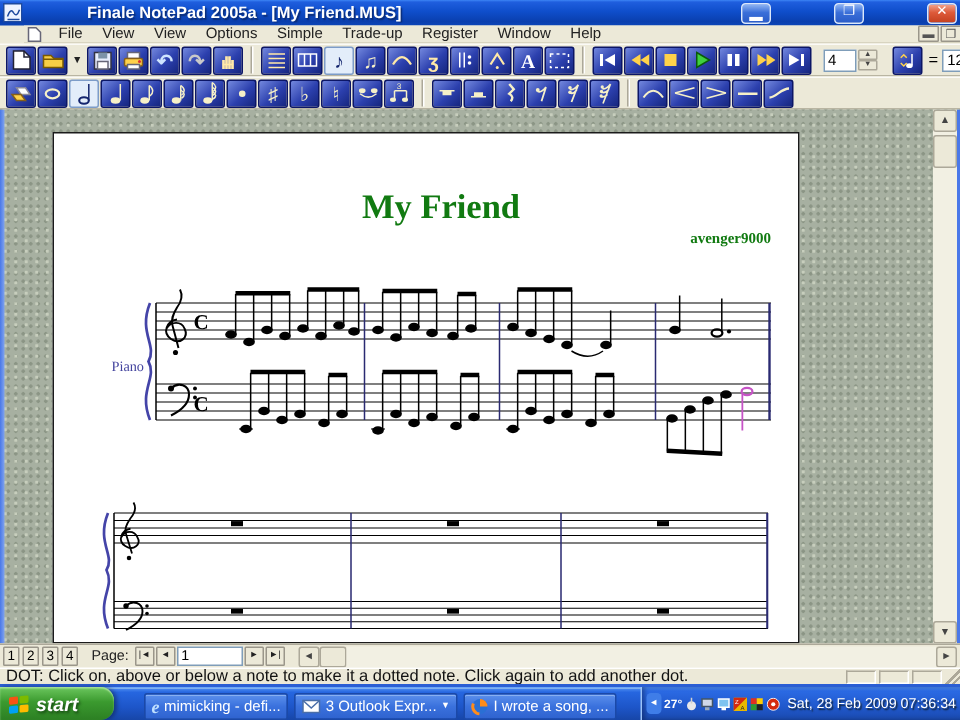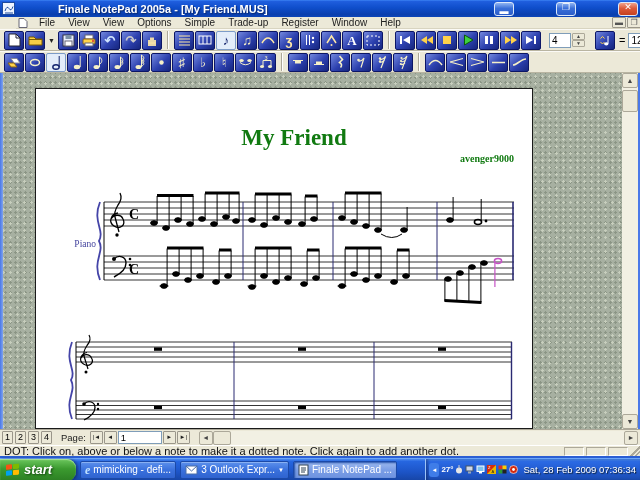--- a/index.html
+++ b/index.html
@@ -95,21 +95,21 @@
   .spanels{position:absolute;right:12px;top:1px;display:flex;}
   .spanel{width:20px;height:9px;border:1px solid #aca899;border-right-color:#fff;
     border-bottom-color:#fff;margin-left:2px;}
   .grip{position:absolute;right:0;top:0;width:11px;height:11px;
     background:linear-gradient(135deg,transparent 50%,#aca899 50%,#aca899 60%,transparent 60%,transparent 70%,#aca899 70%,#aca899 80%,transparent 80%);}
   .winborder-bottom{position:absolute;left:0;top:456px;width:640px;height:2px;background:#2a5ed4;}
 
   
   .taskbar{position:absolute;left:0;top:458px;width:640px;height:22px;
     background:linear-gradient(180deg,#4a8af0 0%,#2666e0 12%,#1d55c8 60%,#1746a8 100%);
-    border-top:1px solid #6ba6f7;display:flex;align-items:center;}
+    border-top:1px solid #6ba6f7;display:flex;align-items:flex-end;gap:16px;}
   .startbtn{height:22px;width:76px;flex:none;border-radius:0 9px 9px 0;
     background:linear-gradient(180deg,#6cc75e 0%,#3b9a2f 45%,#2c7f23 100%);
     box-shadow:inset 0 1px 1px #a8e29a, 2px 0 3px rgba(0,0,0,.35);
     display:flex;align-items:center;padding-left:5px;color:#fff;font-weight:bold;
     font-style:italic;font-size:13px;text-shadow:1px 1px 2px #144510;}
   .startbtn .flag{margin-right:4px;display:flex;}
   .task{height:18px;margin-left:4px;flex:none;border:1px solid #1b49a8;border-radius:2px;
     background:linear-gradient(180deg,#5c90ec 0%,#3a71dd 50%,#2f63cf 100%);
     box-shadow:inset 0 1px 0 #88b0f2;display:flex;align-items:center;padding:0 4px;
     color:#fff;font-size:10px;white-space:nowrap;overflow:hidden;}
@@ -830,28 +830,29 @@
         <div class="task">
           <span class="ticn">
             <svg width="13" height="10">
               <rect x="1" y="1" width="11" height="8" fill="#fff" stroke="#4a6ea8"></rect>
               <path d="M1,1 L6.5,6 L12,1" fill="none" stroke="#4a6ea8"></path>
             </svg>
           </span>
           <span>3 Outlook Expr...</span>
           <span class="drop">▼</span>
         </div>
-        <div class="task active">
+        <div class="task">
           <span class="ticn">
-            <svg width="11" height="12">
-              <rect x="1" y="1" width="9" height="10" fill="#fff" stroke="#345"></rect>
-              <path d="M3,4h5M3,6h5M3,8h4" stroke="#345"></path>
-            </svg>
-          </span>
-          <span>Finale NotePad ...</span>
+            <svg width="12" height="12">
+              <circle cx="6" cy="6" r="5" fill="#2a6fd4"></circle>
+              <path d="M6,1 a5,5 0 0 1 5,5 L6,6 z" fill="#ff8c1a"></path>
+              <path d="M1.6,4 a5,5 0 0 0 4,7" fill="none" stroke="#ff8c1a" stroke-width="2"></path>
+            </svg>
+          </span>
+          <span>I wrote a song, ...</span>
         </div>
       </span>
     <div class="tray">
       <span class="chev">◄</span>
       <span class="temp">27°</span>
       <span id="trayicons" style="display:flex;align-items:center;gap:2px;">
           <span class="trayicon">
             <svg width="8" height="9">
               <rect x="1" y="2.5" width="6" height="6" rx="3" fill="#e8e8e8"></rect>
               <path d="M4,0 v4" stroke="#cfcfcf"></path>

